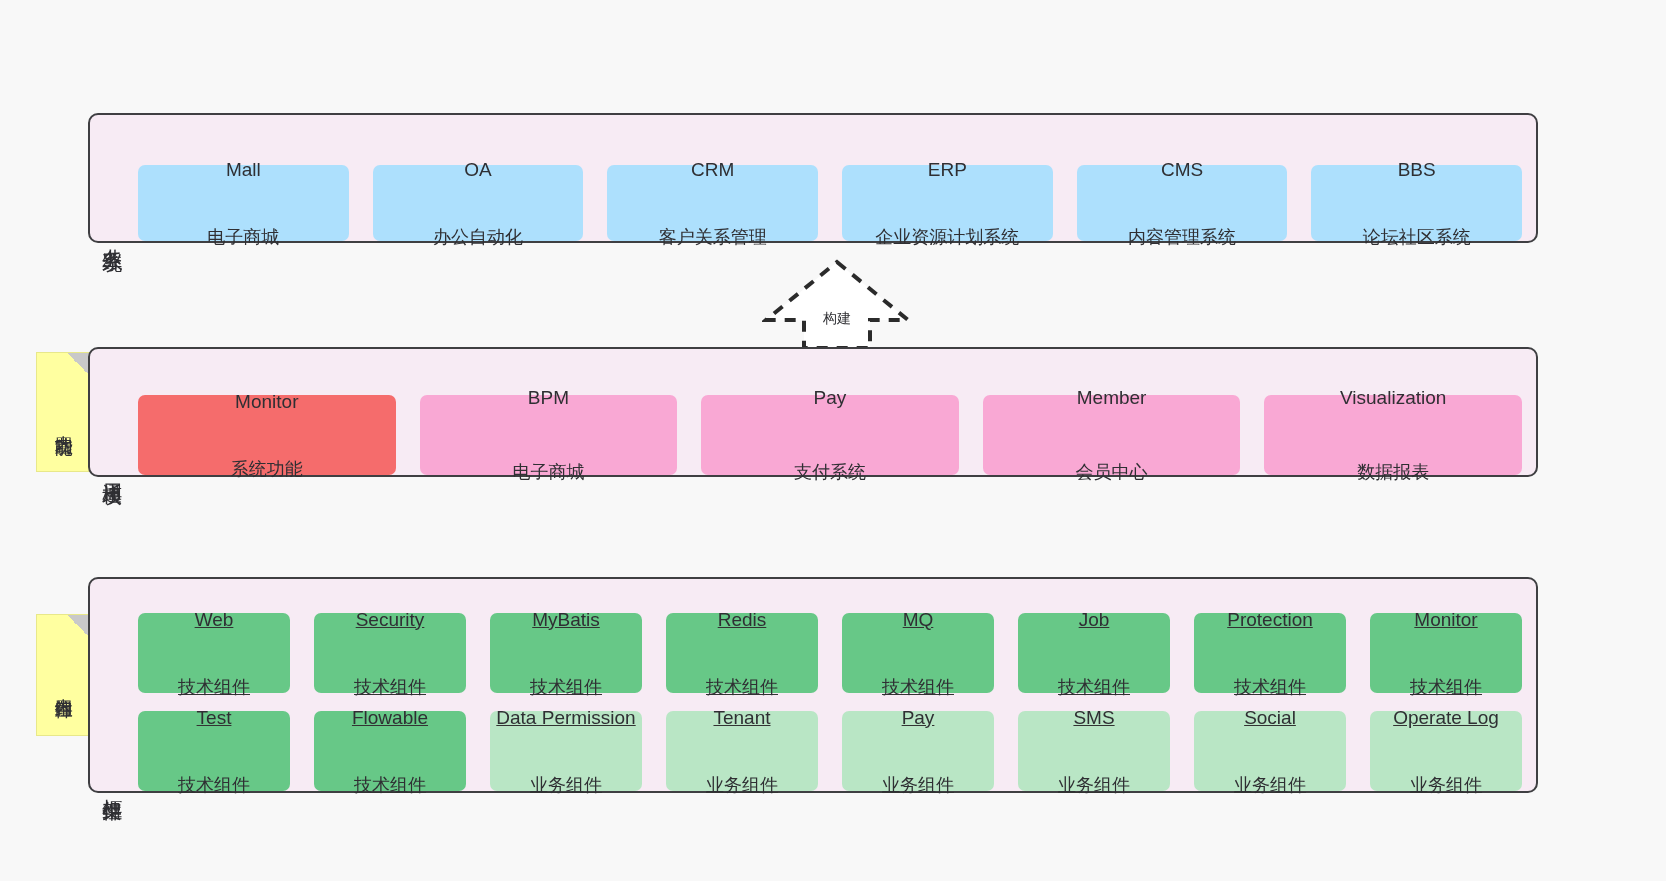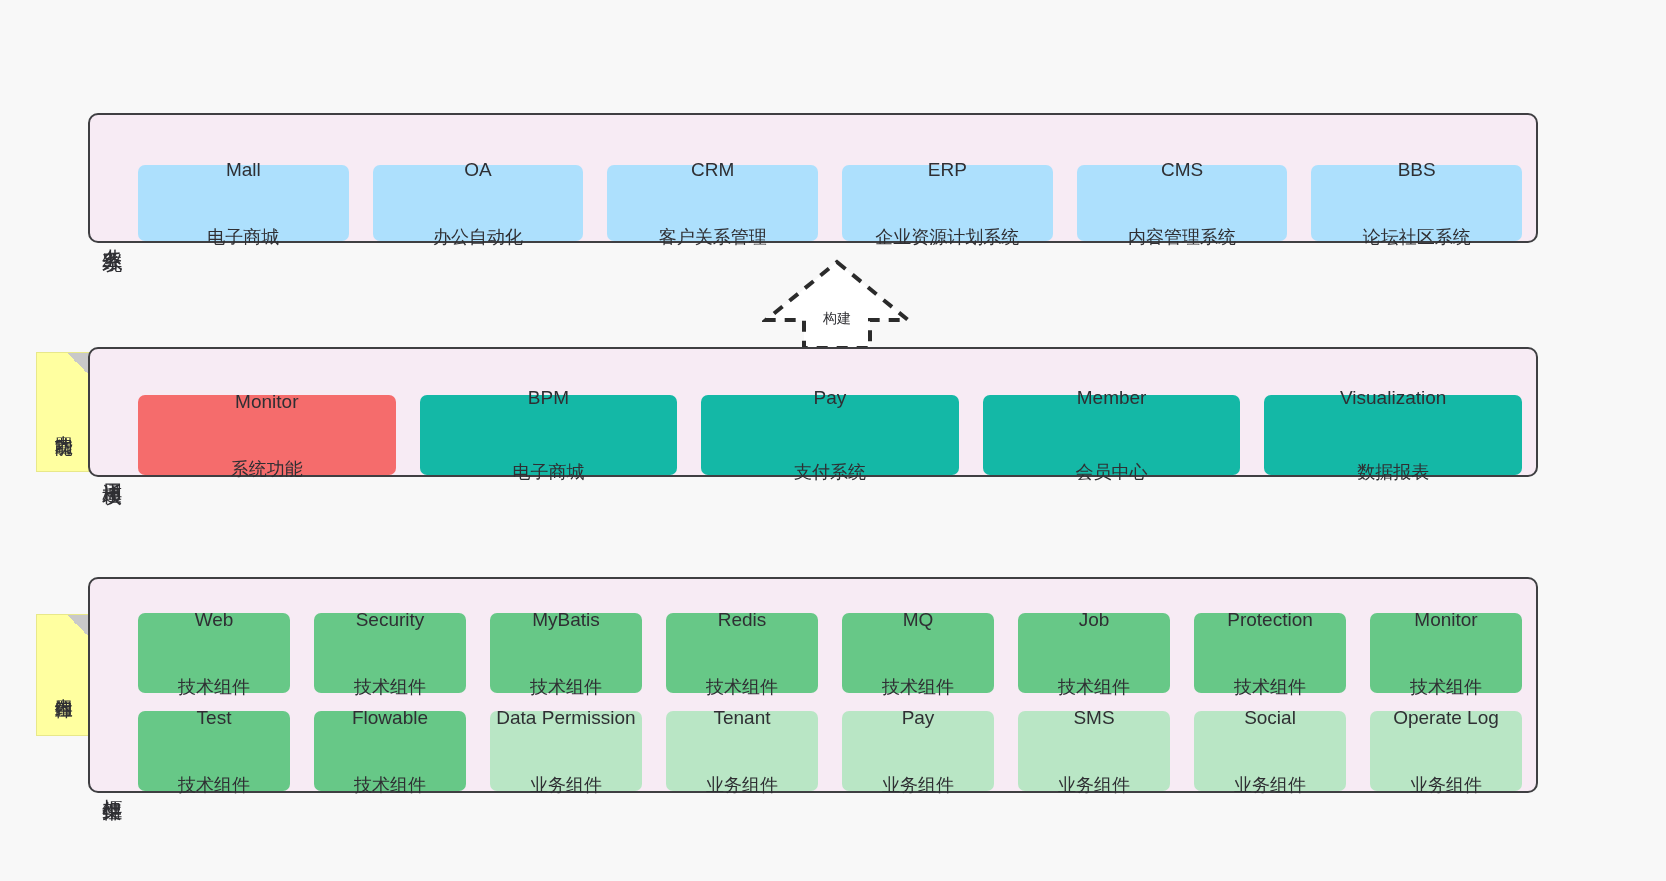--- a/index.html
+++ b/index.html
@@ -77,21 +77,21 @@
   }
   .cell .cn {
     font-size: 18px;
     color: #2f2f33;
     margin-top: 44px;
   }
 
   
   .c-blue        { background: #ade0fd; }
   .c-red         { background: #f56c6c; }
-  .c-pink        { background: #14b8a6; gap: 7px; }
+  .c-pink        { background: #f9a8d4; gap: 7px; }
   .c-green       { background: #67c887; }
   .c-green-light { background: #b9e6c5; }
 
   
   #layer-business {
     left: 88px;
     top: 113px;
     width: 1450px;
     height: 130px;
   }
@@ -106,21 +106,21 @@
   }
   #layer-modules .row { height: 80px; }
 
   
   #layer-framework {
     left: 88px;
     top: 577px;
     width: 1450px;
     height: 216px;
   }
-  #layer-framework .row { height: 80px; }
+  #layer-framework .row { height: 80px; text-decoration: underline; }
   #layer-framework .layer-body { gap: 18px; }
 
   
   .note {
     position: absolute;
     width: 54px;
     background: #ffffa0;
     border: 1px solid #e8e88a;
     box-sizing: border-box;
     display: flex;

